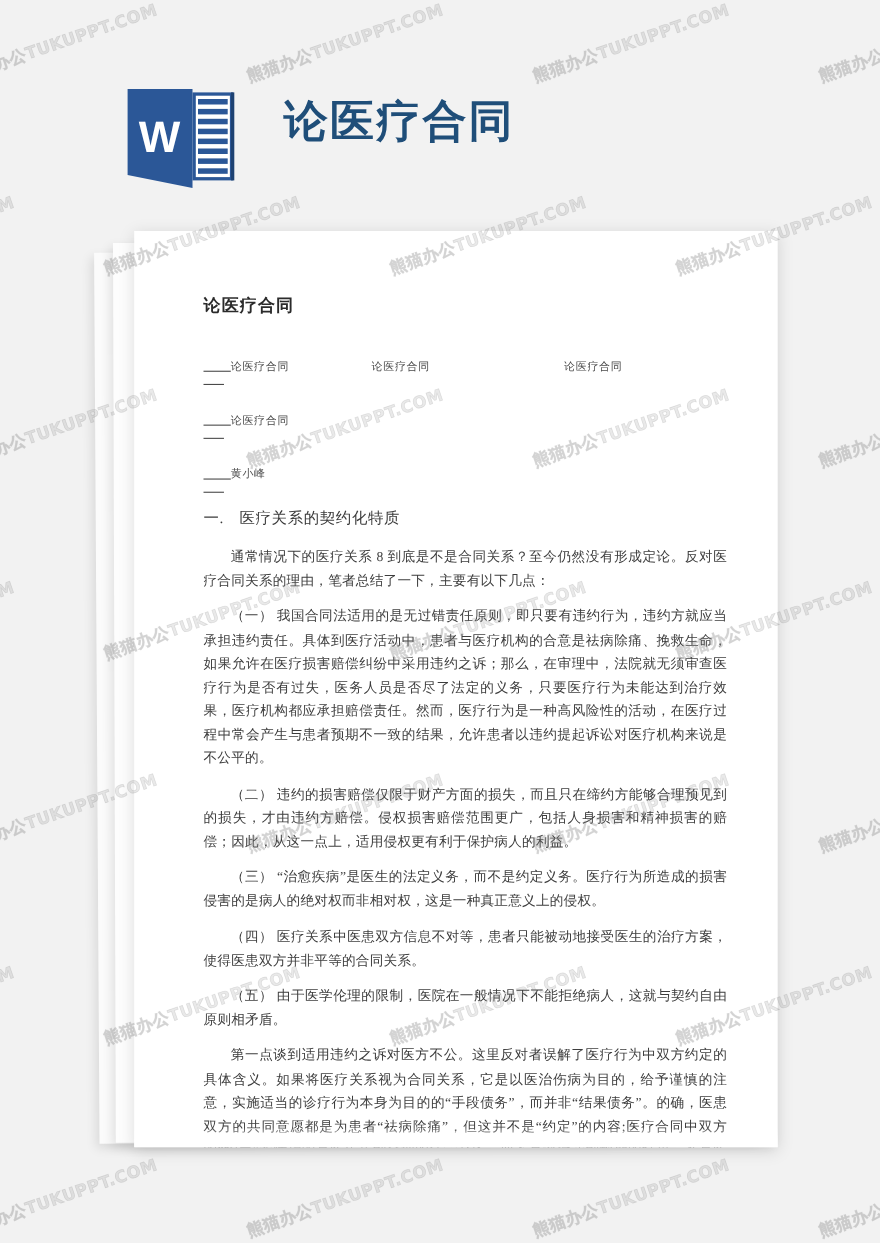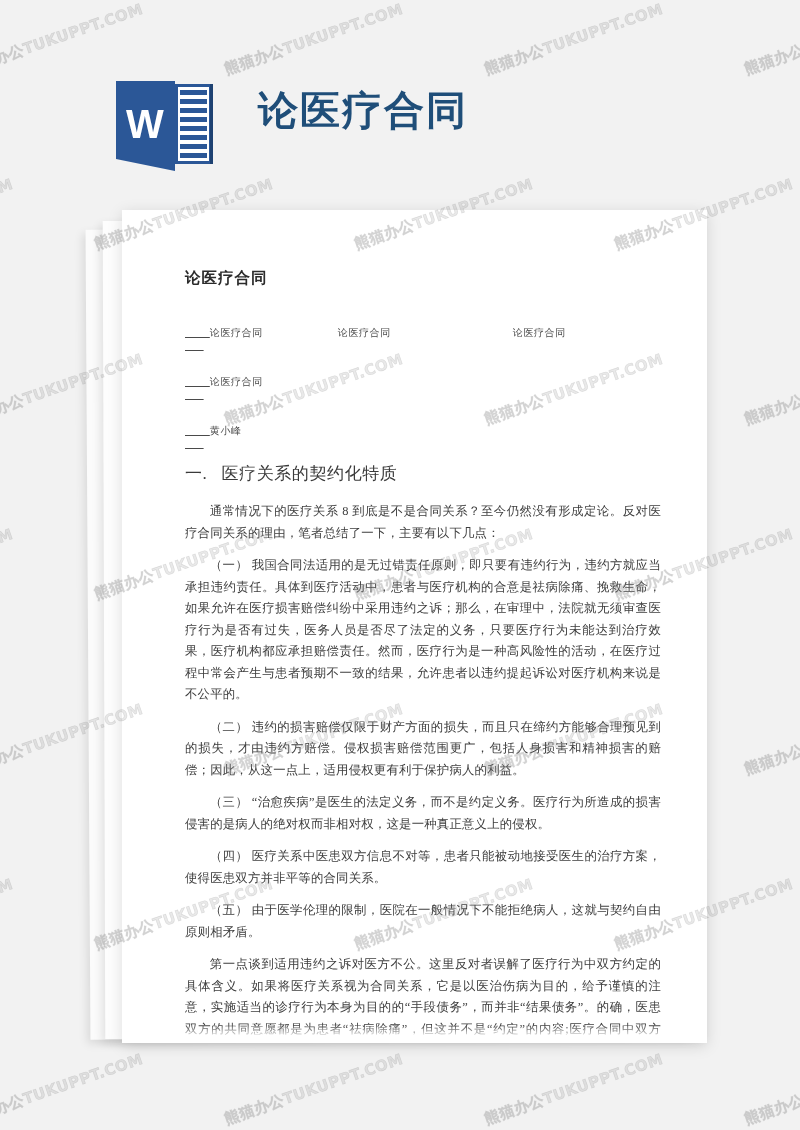--- a/index.html
+++ b/index.html
@@ -136,21 +136,21 @@
     white-space: pre;
     text-decoration: underline;
   }
   .meta-row .cell {
     display: inline-block;
   }
   .meta-cell-1 { width: 128px; }
   .meta-cell-2 { width: 175px; }
   .section-heading {
     font-family: "Liberation Serif", "DejaVu Serif", serif;
-    font-size: 17px;
+    font-size: 14px;
     color: #3a3a3a;
     letter-spacing: 0.6px;
     margin-bottom: 16px;
   }
   .section-heading .num { margin-right: 14px; }
 
   p.para {
     font-family: "Liberation Serif", "DejaVu Serif", serif;
     font-size: 12.4px;
     line-height: 21.5px;

